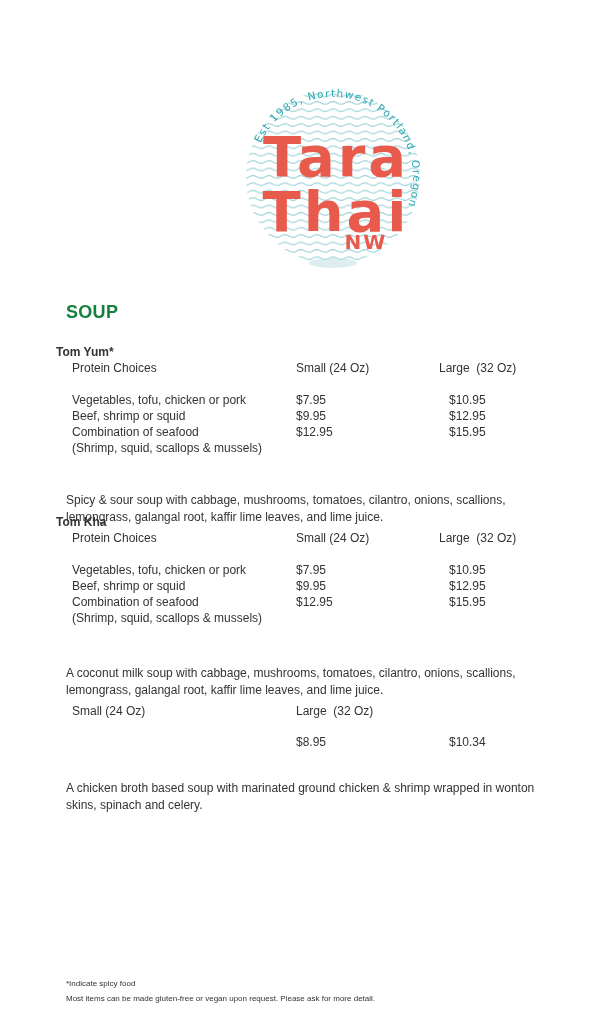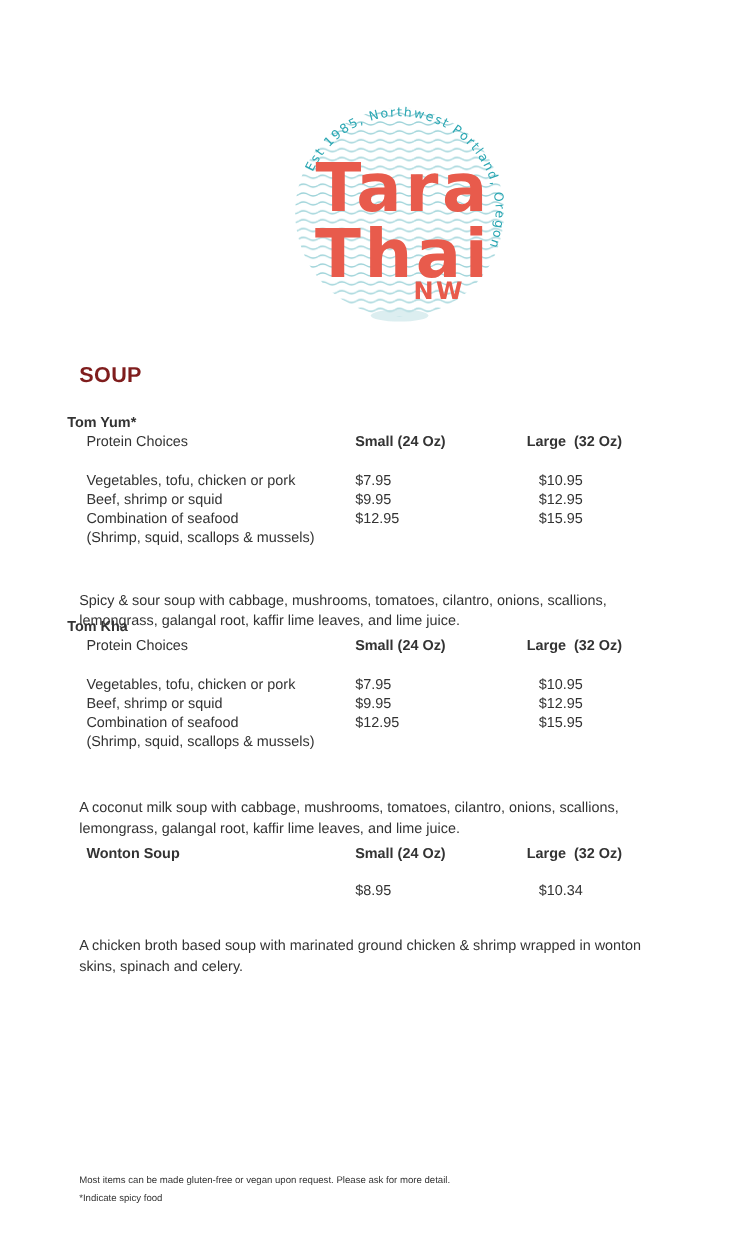--- a/index.html
+++ b/index.html
@@ -14,28 +14,28 @@
   .logo { left:233px; top:77px; width:200px; height:200px; }
   .logo text { font-family:"DejaVu Sans", sans-serif; }
   .arc-text { font-size:10.5px; letter-spacing:1.3px; fill:#2ba7b3; }
   .logo-word { font-weight:bold; fill:#e85b4c; text-anchor:middle; }
   .logo-line1, .logo-line2 { font-size:56px; letter-spacing:3px; }
   .logo-line3 { font-size:20px; letter-spacing:2px; }
 
   
   .soup-title {
     left:66px; top:302px; font-size:18px; font-weight:bold;
-    color:#7f1d1d; letter-spacing:0.3px;
+    color:#15803d; letter-spacing:0.3px;
   }
 
   
   .menu-block { left:56px; width:500px; font-size:12px; line-height:16px; }
   .item-name { font-weight:bold; }
   .mrow { display:grid; grid-template-columns:224px 143px 1fr;margin-left:16px; }
-  .col-head { font-weight:bold; white-space:pre; }
+  .col-head { font-weight:normal; white-space:pre; }
   .price-large { padding-left:10px; }
   .spacer16 { height:16px; }
   .desc { left:66px; width:500px; font-size:12px; line-height:17.3px;margin-top:28px; }
 
   .footer { left:66px; top:977px; font-size:8px; line-height:14.6px; color:#333333; }
 </style>
 </head>
 <body>
 
 <svg class="abs logo" viewBox="0 0 200 200">
@@ -116,30 +116,29 @@
   <div class="mrow">
     <div>(Shrimp, squid, scallops &amp; mussels)</div>
     <div></div>
     <div class="price-large"></div>
   </div>
 </div>
 <div class="abs desc" style="top:637px">A coconut milk soup with cabbage, mushrooms, tomatoes, cilantro, onions, scallions, lemongrass, galangal root, kaffir lime leaves, and lime juice.</div>
 
 <div class="abs menu-block" style="top:703px">
   <div class="mrow">
-    <div class="item-name">Wonton Soup</div>
     <div class="col-head">Small (24 Oz)</div>
     <div class="col-head">Large  (32 Oz)</div>
   </div>
 </div>
 <div class="abs menu-block" style="top:734px">
   <div class="mrow">
     <div></div>
     <div>$8.95</div>
     <div class="price-large">$10.34</div>
   </div>
 </div>
 <div class="abs desc" style="top:752px">A chicken broth based soup with marinated ground chicken &amp; shrimp wrapped in wonton skins, spinach and celery.</div>
 
 <div class="abs footer">
+  <div>*Indicate spicy food</div>
   <div>Most items can be made gluten-free or vegan upon request. Please ask for more detail.</div>
-  <div>*Indicate spicy food</div>
 </div>
 
 </body></html>

